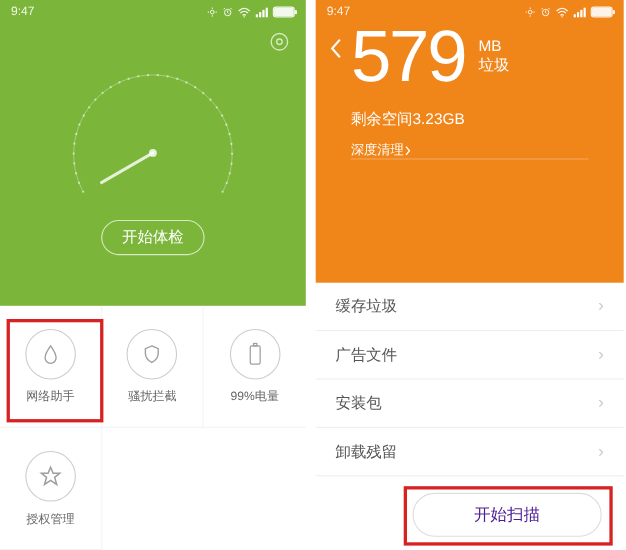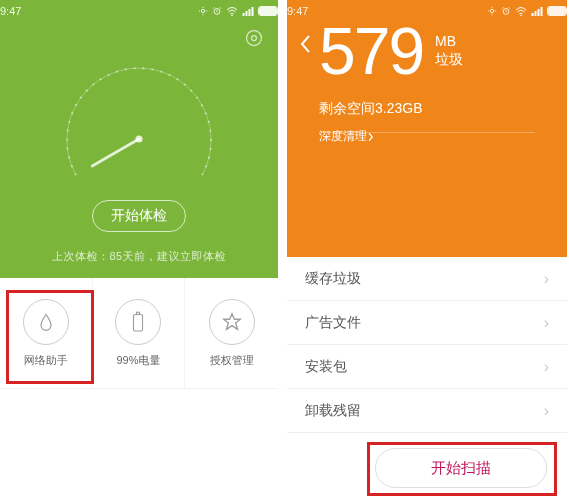--- a/index.html
+++ b/index.html
@@ -21,21 +21,21 @@
   }
   .screen-left { width: 278px; }
   .screen-right { width: 280px; }
 
   
   .statusbar {
     height: 22px;
     display: flex;
     align-items: center;
     justify-content: space-between;
-    padding: 0 0;
+    padding: 0 10px;
     font-size: 11px;
     color: rgba(255,255,255,.9);
   }
   .sb-icons { display: flex; align-items: center; gap: 4px; }
   .sb-icons svg { display:block; }
   .batt {
     width: 20px; height: 10px; border: 1px solid rgba(255,255,255,.9);
     border-radius: 3px; position: relative;
   }
   .batt::after { content:""; position:absolute; right:-3px; top:2px; width:2px; height:4px; background:rgba(255,255,255,.9); border-radius:1px; }
@@ -136,21 +136,21 @@
     position: absolute;
     top: 32px; left: 148px;
     font-size: 14px;
     line-height: 1.3;
     text-align: left;
   }
   .space-line {
     position: absolute;
     top: 100px; left: 32px; right: 32px;
     border-bottom: 1px solid rgba(255,255,255,.3);
-    padding-bottom: 14px;
+    padding-bottom: 26px;
     font-size: 14px;
   }
   .deep {
     position: absolute;
     top: 128px; left: 32px;
     font-size: 12px;
     display: flex; align-items: center; gap: 0;
   }
 
   .scan-list { background: #fff; }
@@ -167,21 +167,21 @@
   .row .chev { color: #ccc; font-size: 16px; }
 
   .scan-btn {
     position: absolute;
     right: 20px; bottom: 12px;
     width: 172px; height: 40px;
     border: 1px solid #ddd;
     border-radius: 20px;
     background: #fff;
     display: flex; align-items: center; justify-content: center;
-    color: #be185d;
+    color: #4c1d95;
     font-size: 15px;
   }
   .highlight-2 {
     position: absolute;
     border: 3px solid #d62222;
     pointer-events: none;
     z-index: 50;
   }
 </style>
 </head>
@@ -224,31 +224,38 @@
     </span>
 
     <svg class="gauge" viewBox="0 0 200 200">
       <path d="M 30 150 A 80 80 0 1 1 170 150" fill="none" stroke="rgba(255,255,255,.55)" stroke-width="2" stroke-dasharray="2 8"></path>
       <path d="M 30 150 A 80 80 0 1 1 170 150" fill="none" stroke="rgba(255,255,255,.35)" stroke-width="1"></path>
       <circle cx="100" cy="110" r="4" fill="rgba(255,255,255,.8)"></circle>
       <line x1="100" y1="110" x2="48" y2="140" stroke="rgba(255,255,255,.8)" stroke-width="3" stroke-linecap="round"></line>
     </svg>
 
     <div class="start-btn">开始体检</div>
-    <div class="last-check">上次体检：85天前，建议立即体检</div>
   </div>
 
   <div class="grid">
     <div class="tile">
       <div class="tile-icon">
         <svg width="20" height="20" viewBox="0 0 24 24" fill="none" stroke="#9e9e9e" stroke-width="1.5">
             <path d="M12 3 C7 10 6 13 6 16 a6 6 0 0 0 12 0 c0-3-1-6-6-13z"></path>
           </svg>
       </div>
       <span class="tile-label">网络助手</span>
+    </div>
+    <div class="tile">
+      <div class="tile-icon">
+        <svg width="20" height="20" viewBox="0 0 24 24" fill="none" stroke="#9e9e9e" stroke-width="1.5">
+            <path d="M12 3l7 3v5c0 5-3 8-7 10-4-2-7-5-7-10V6z"></path>
+          </svg>
+      </div>
+      <span class="tile-label">骚扰拦截</span>
     </div>
     <div class="tile">
       <div class="tile-icon">
         <svg width="18" height="22" viewBox="0 0 24 28" fill="none" stroke="#9e9e9e" stroke-width="1.5">
             <rect x="6" y="4" width="12" height="22" rx="2"></rect>
             <rect x="10" y="1" width="4" height="3"></rect>
           </svg>
       </div>
       <span class="tile-label">99%电量</span>
     </div>

